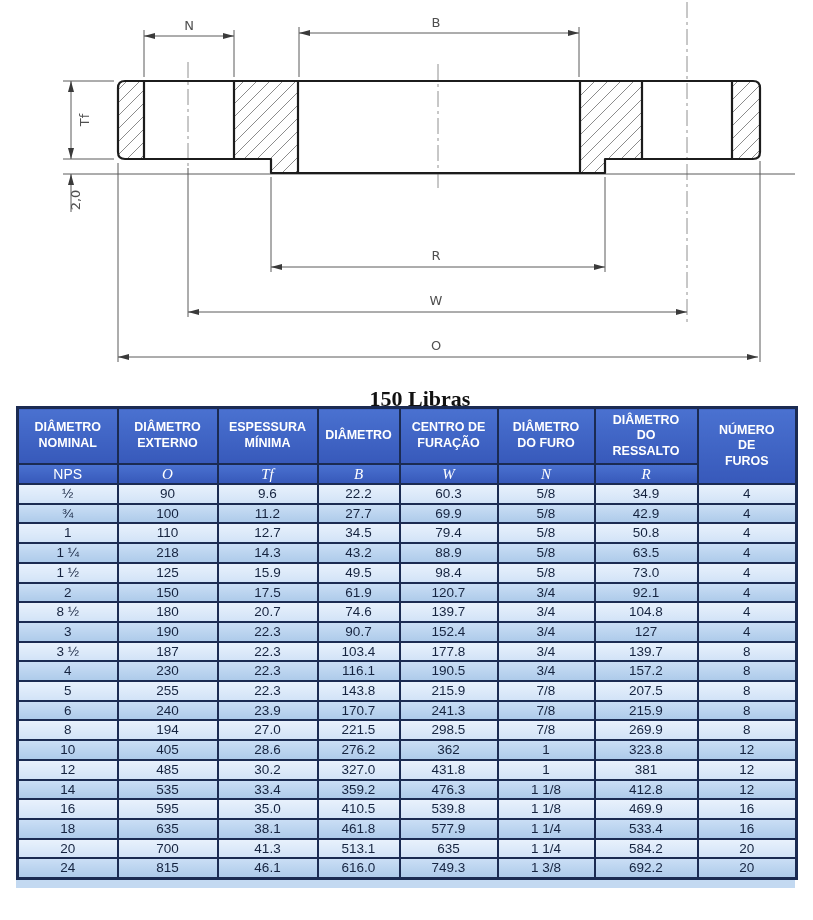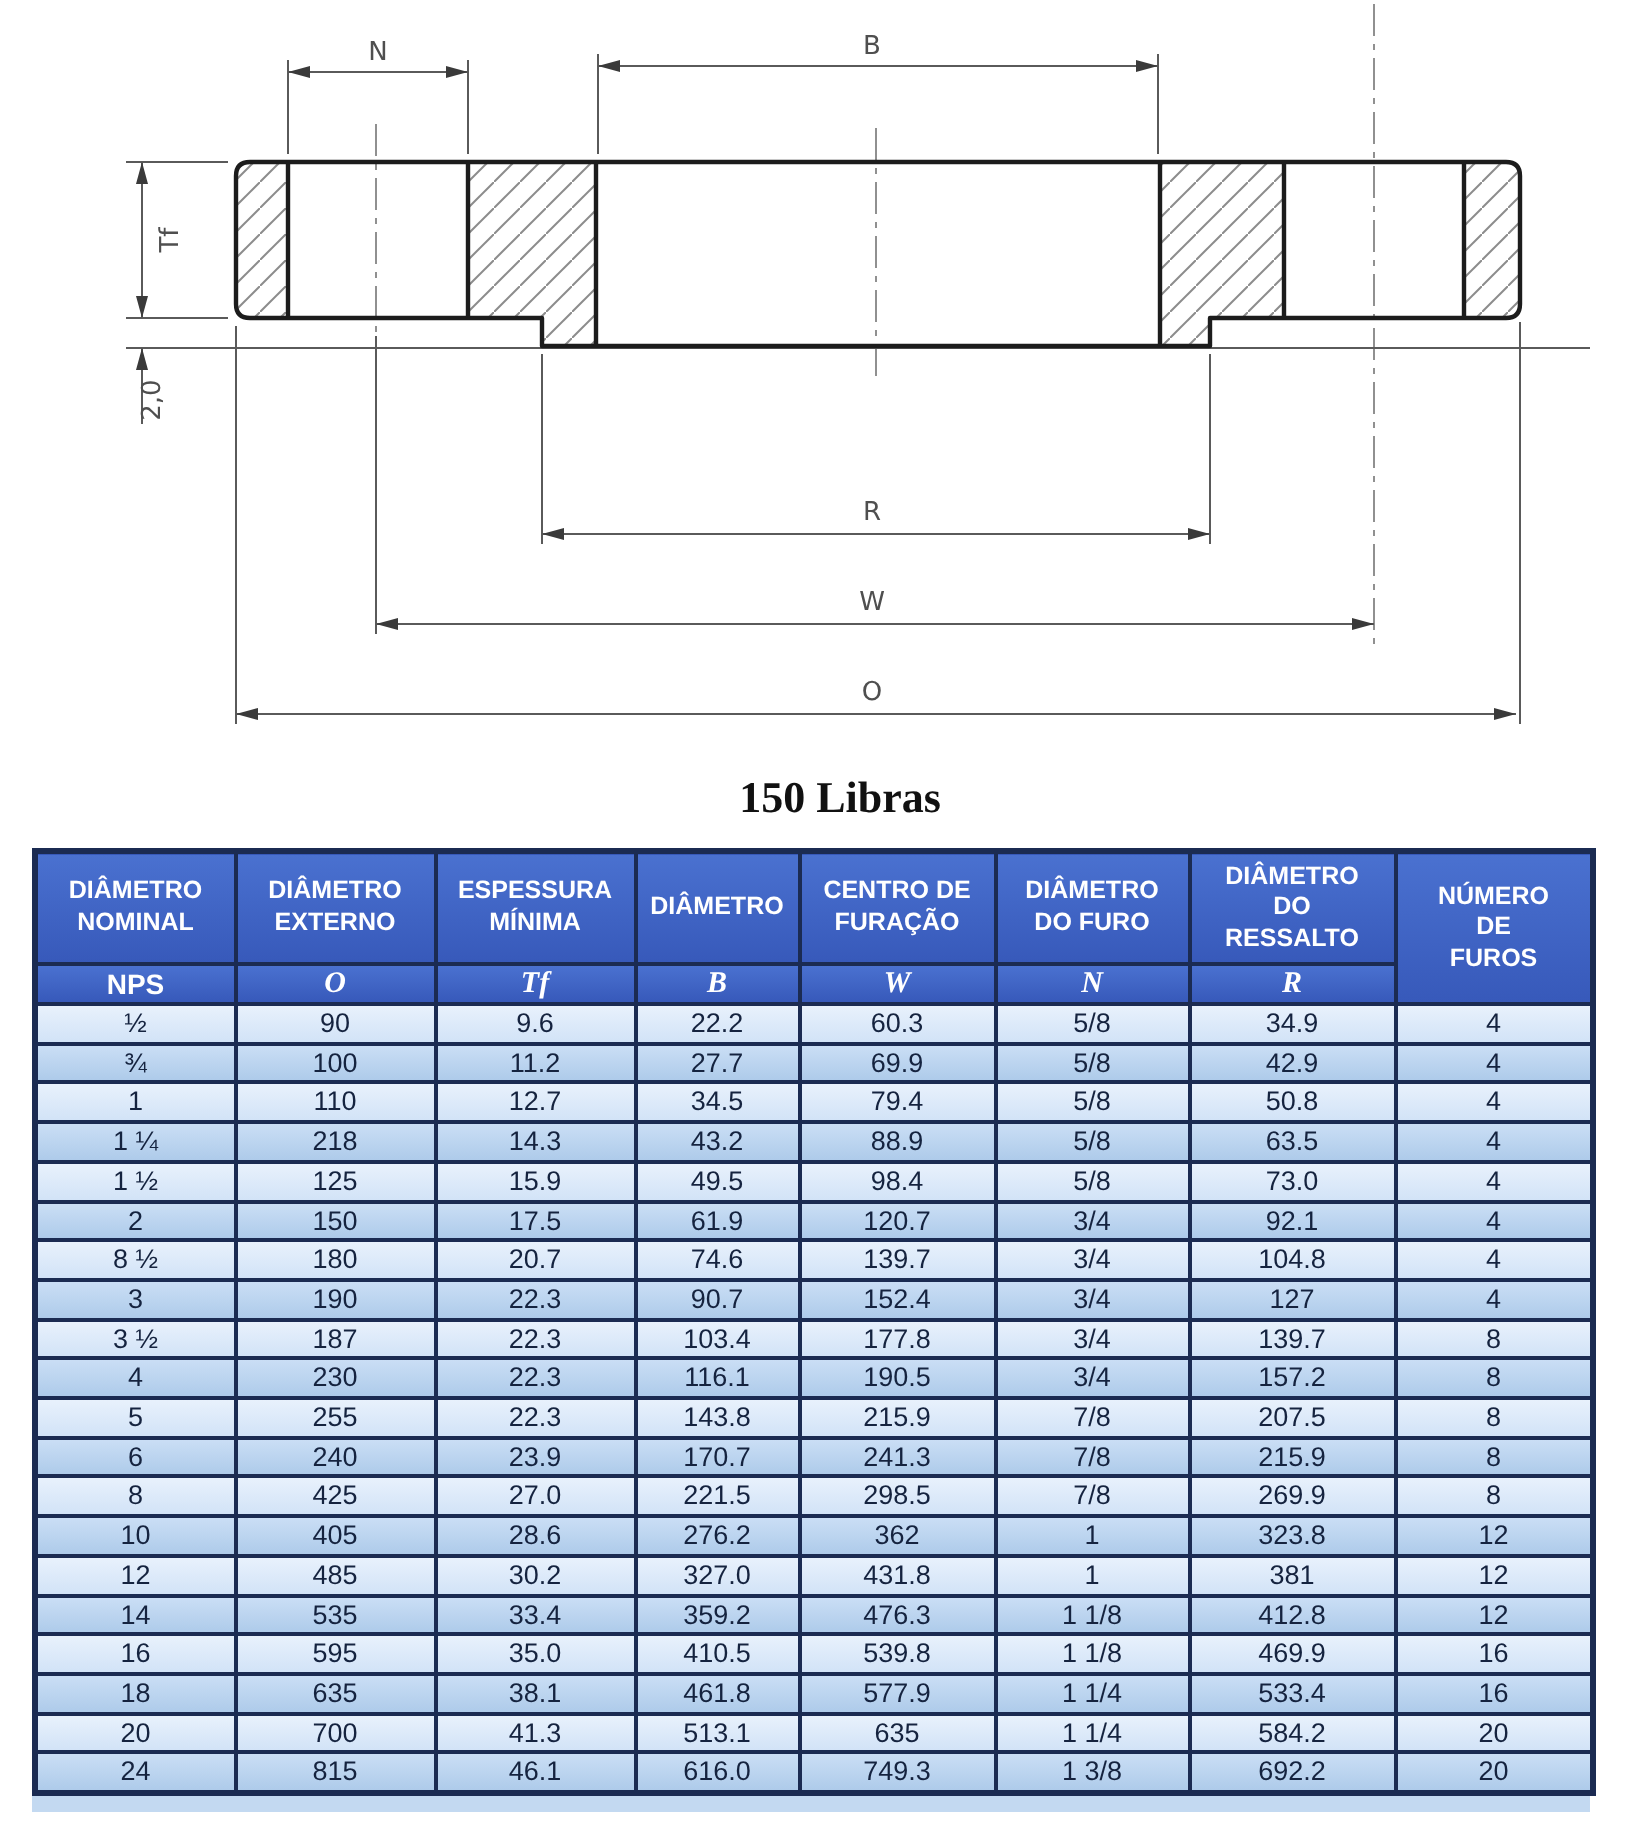--- a/index.html
+++ b/index.html
@@ -5,29 +5,29 @@
   html,body{margin:0;padding:0;background:#ffffff;}
   .page{position:relative;width:813px;height:920px;background:#ffffff;overflow:hidden;
         font-family:"Liberation Sans",sans-serif;}
   
   .drawing{position:absolute;top:0;left:0;}
   .dim-label{font-family:"DejaVu Sans",sans-serif;font-size:13px;fill:#4f4f4f;}
   
   .title{position:absolute;top:386px;left:0;width:840px;text-align:center;
          font-family:"Liberation Serif",serif;font-weight:bold;font-size:22px;color:#111;}
   
-  .table-wrap{position:absolute;top:424px;left:16px;width:779px;}
+  .table-wrap{position:absolute;top:406px;left:16px;width:779px;}
   table{border-collapse:collapse;table-layout:fixed;width:779px;}
   th,td{border:2px solid #1b2b52;overflow:hidden;}
   table{border:3px solid #1b2b52;}
   th.t-main{background:linear-gradient(#4a71d0,#3759ba);color:#fff;font-size:12.5px;
             font-weight:bold;height:52px;line-height:1.25;white-space:pre-line;
             text-align:center;vertical-align:middle;padding:1px 2px;}
   th.t-sub{background:linear-gradient(#4a71d0,#3759ba);color:#fff;font-size:14px;
-           font-weight:bold;height:18px;line-height:18px;padding:0;}
+           font-weight:normal;height:18px;line-height:18px;padding:0;}
   th.t-sub.sym{font-style:italic;font-family:"Liberation Serif",serif;font-size:15px;}
   td{color:#15233f;font-size:13.5px;text-align:center;height:17.7px;line-height:17.7px;
      padding:0;font-family:"Liberation Sans",sans-serif;}
   tr.alt-a td{background:linear-gradient(#e8f1fc,#d2e3f7);}
   tr.alt-b td{background:linear-gradient(#cadef5,#aecbea);}
   .bottom-strip{width:779px;height:8px;background:#c3d9f1;}
 </style>
 </head>
 <body>
 
@@ -279,21 +279,21 @@
             <td>240</td>
             <td>23.9</td>
             <td>170.7</td>
             <td>241.3</td>
             <td>7/8</td>
             <td>215.9</td>
             <td>8</td>
           </tr>
           <tr class="alt-a">
             <td>8</td>
-            <td>425</td>
+            <td>194</td>
             <td>27.0</td>
             <td>221.5</td>
             <td>298.5</td>
             <td>7/8</td>
             <td>269.9</td>
             <td>8</td>
           </tr>
           <tr class="alt-b">
             <td>10</td>
             <td>405</td>

